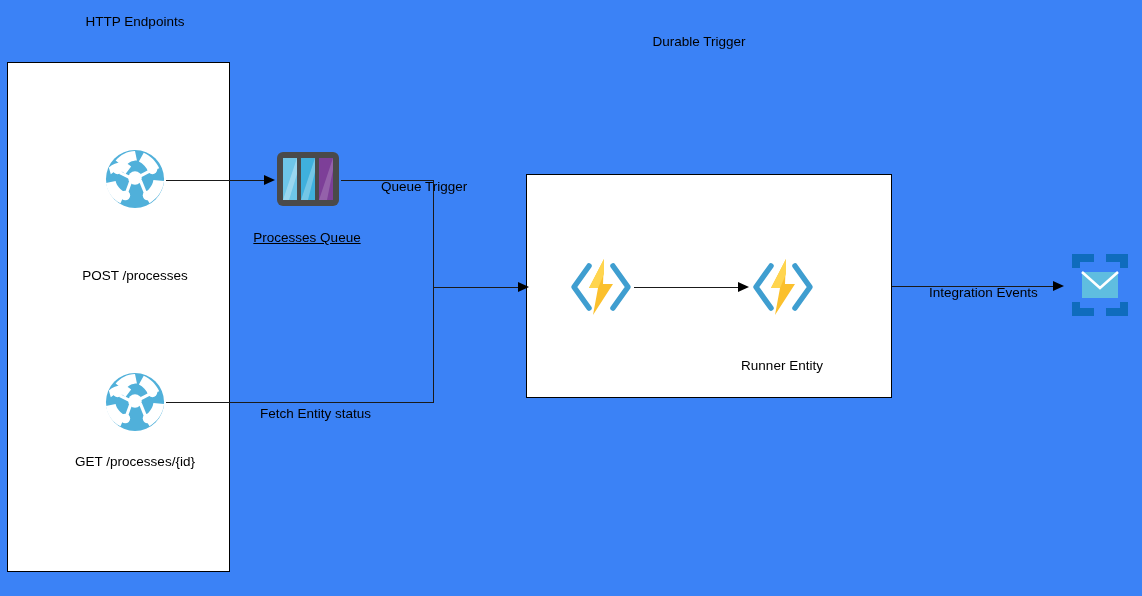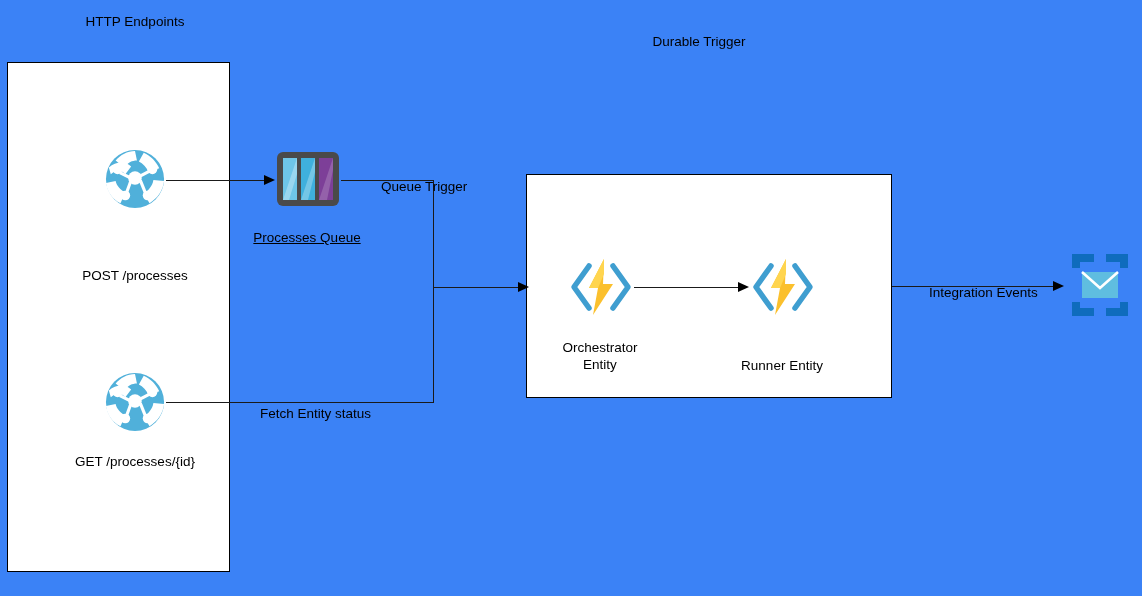--- a/index.html
+++ b/index.html
@@ -163,21 +163,20 @@
   <div class="icon" style="left:567px; top:256px;">
     <svg width="68" height="62" viewBox="0 0 68 62">
       <g fill="none" stroke="#3f9ed0" stroke-width="5.5" stroke-linecap="round" stroke-linejoin="round">
         <polyline points="22,10 7,31 22,52"></polyline>
         <polyline points="46,10 61,31 46,52"></polyline>
       </g>
       <polygon points="37,3 22,32 31,32 26,59 46,28 36,28" fill="#fbc02d"></polygon>
       <polygon points="37,3 22,32 31,32 31,32 37,18" fill="#ffd54f"></polygon>
     </svg>
   </div>
-  <div class="label center two-line" style="left:600px; top:339px;"><span>Orchestrator</span><br><span>Entity</span></div>
 
   <div class="icon" style="left:749px; top:256px;">
     <svg width="68" height="62" viewBox="0 0 68 62">
       <g fill="none" stroke="#3f9ed0" stroke-width="5.5" stroke-linecap="round" stroke-linejoin="round">
         <polyline points="22,10 7,31 22,52"></polyline>
         <polyline points="46,10 61,31 46,52"></polyline>
       </g>
       <polygon points="37,3 22,32 31,32 26,59 46,28 36,28" fill="#fbc02d"></polygon>
       <polygon points="37,3 22,32 31,32 31,32 37,18" fill="#ffd54f"></polygon>
     </svg>

